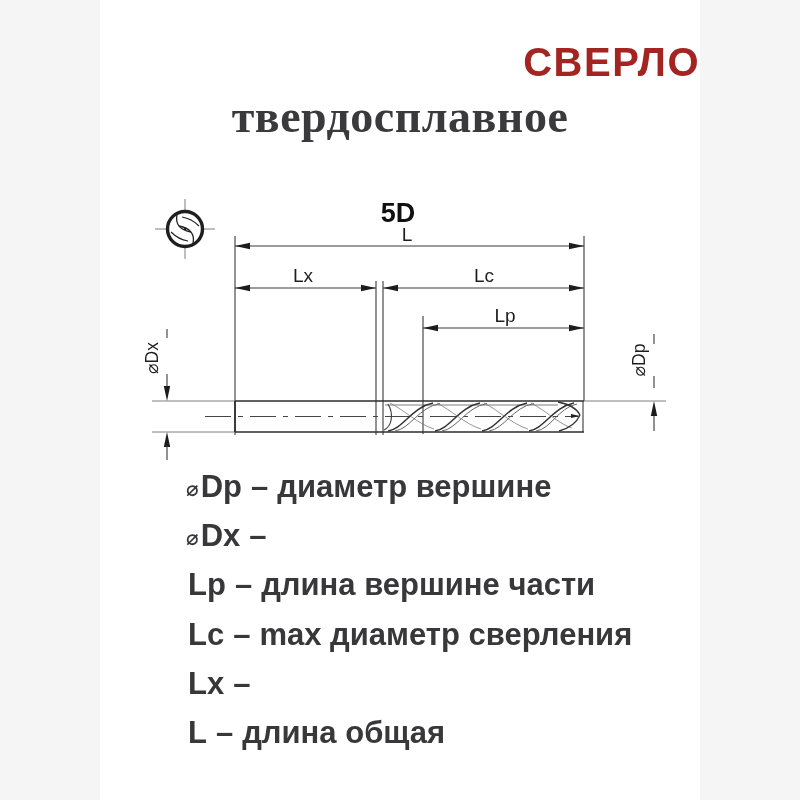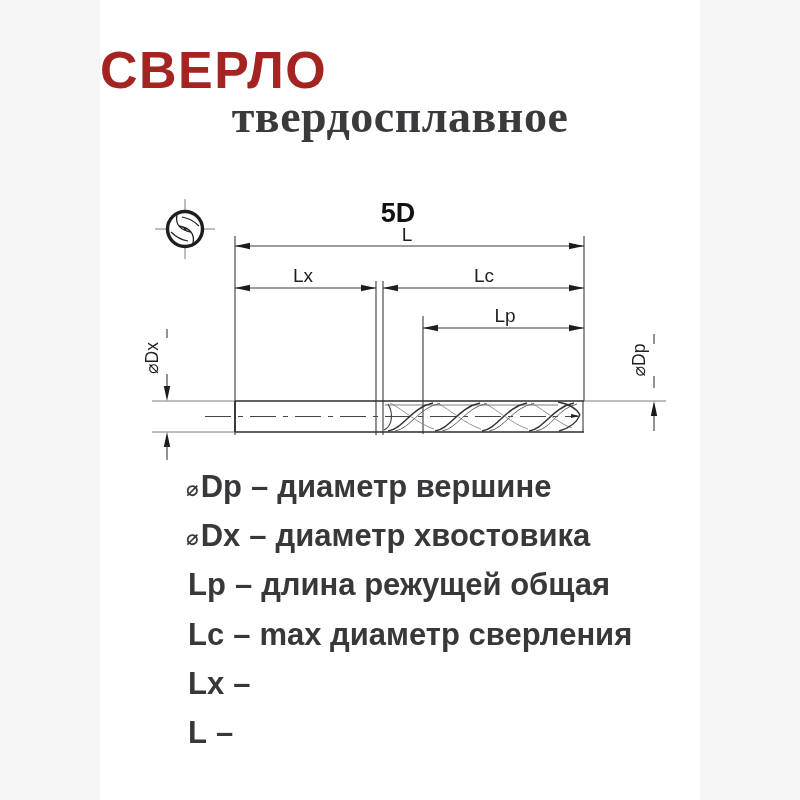--- a/index.html
+++ b/index.html
@@ -7,22 +7,22 @@
     width:800px;height:800px;position:relative;overflow:hidden;
     background:#f5f5f6;
     font-family:"Liberation Sans","DejaVu Sans",sans-serif;
   }
   .panel{
     position:absolute;left:100px;top:0;width:600px;height:800px;
     background:#ffffff;
   }
   .title{
     position:absolute;left:0;top:40px;width:600px;margin:0;
-    text-align:left;
-    font-size:52px;font-weight:800;letter-spacing:1.5px;
+    text-align:right;
+    font-size:40px;font-weight:800;letter-spacing:1.5px;
     color:#a42421;
   }
   .subtitle{
     position:absolute;left:-40px;width:680px;text-align:center;
     font-size:46px;font-weight:600;color:#3a3a3d;line-height:1;
     letter-spacing:0.5px;
   }
   .subtitle.line1{top:94px;font-family:Liberation Serif, serif;}
   .subtitle.line2{top:142px;}
   .drawing{position:absolute;left:0;top:188px;}
@@ -172,36 +172,36 @@
 
     <div class="legend">
       <div class="legend-row">
         <span><span class="diam">⌀</span><span>Dp</span></span>
         <span class="lg-dash">–</span>
         <span class="lg-desc">диаметр вершине</span>
       </div>
       <div class="legend-row">
         <span><span class="diam">⌀</span><span>Dx</span></span>
         <span class="lg-dash">–</span>
-        <span class="lg-desc">диаметр хвостовика</span>
       </div>
       <div class="legend-row">
         <span><span class="diam"></span><span>Lp</span></span>
         <span class="lg-dash">–</span>
-        <span class="lg-desc">длина режущей общая</span>
+        <span class="lg-desc">длина вершине части</span>
       </div>
       <div class="legend-row">
         <span><span class="diam"></span><span>Lc</span></span>
         <span class="lg-dash">–</span>
         <span class="lg-desc">max диаметр сверления</span>
       </div>
       <div class="legend-row">
         <span><span class="diam"></span><span>Lx</span></span>
         <span class="lg-dash">–</span>
       </div>
       <div class="legend-row">
         <span><span class="diam"></span><span>L</span></span>
         <span class="lg-dash">–</span>
+        <span class="lg-desc">длина общая</span>
       </div>
     </div>
 
   </div>
 </div>
 
 </body></html>

